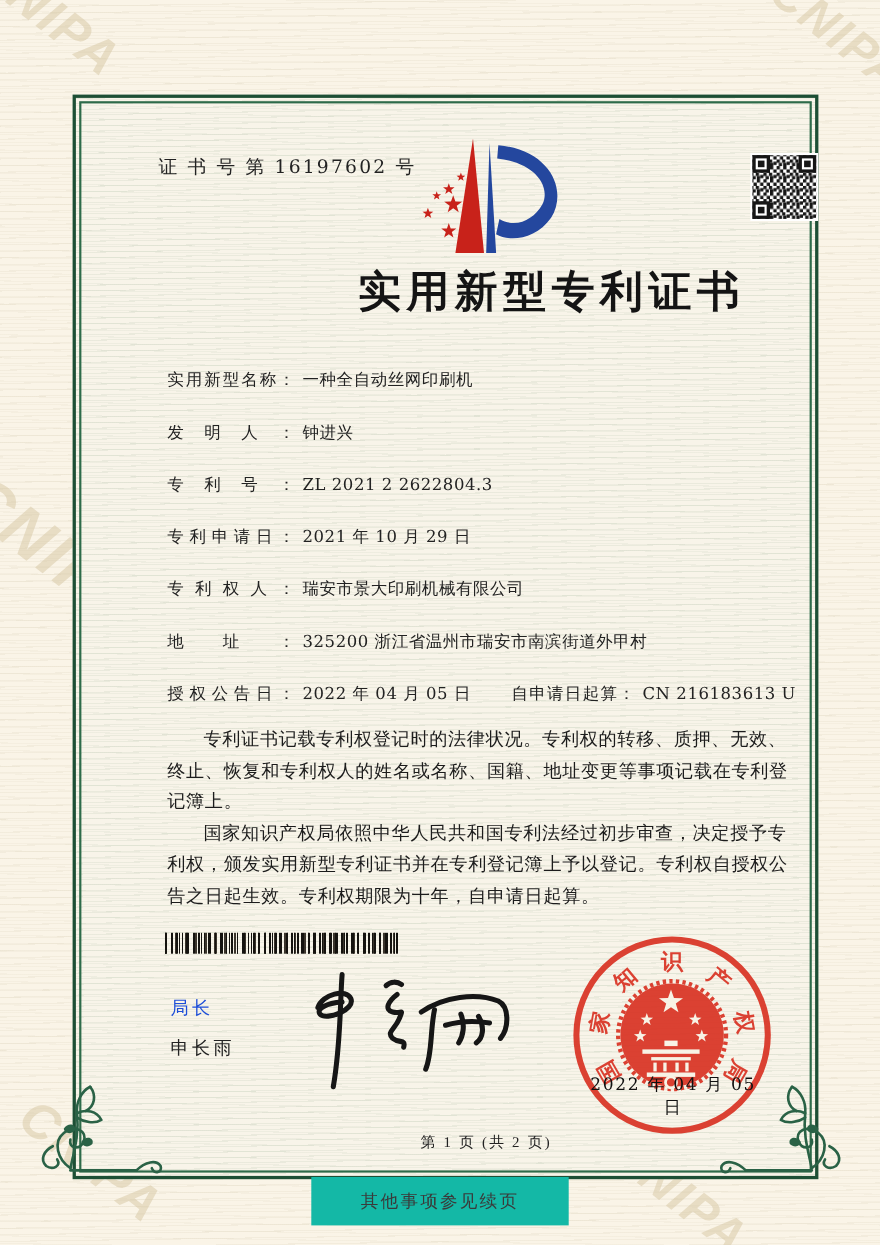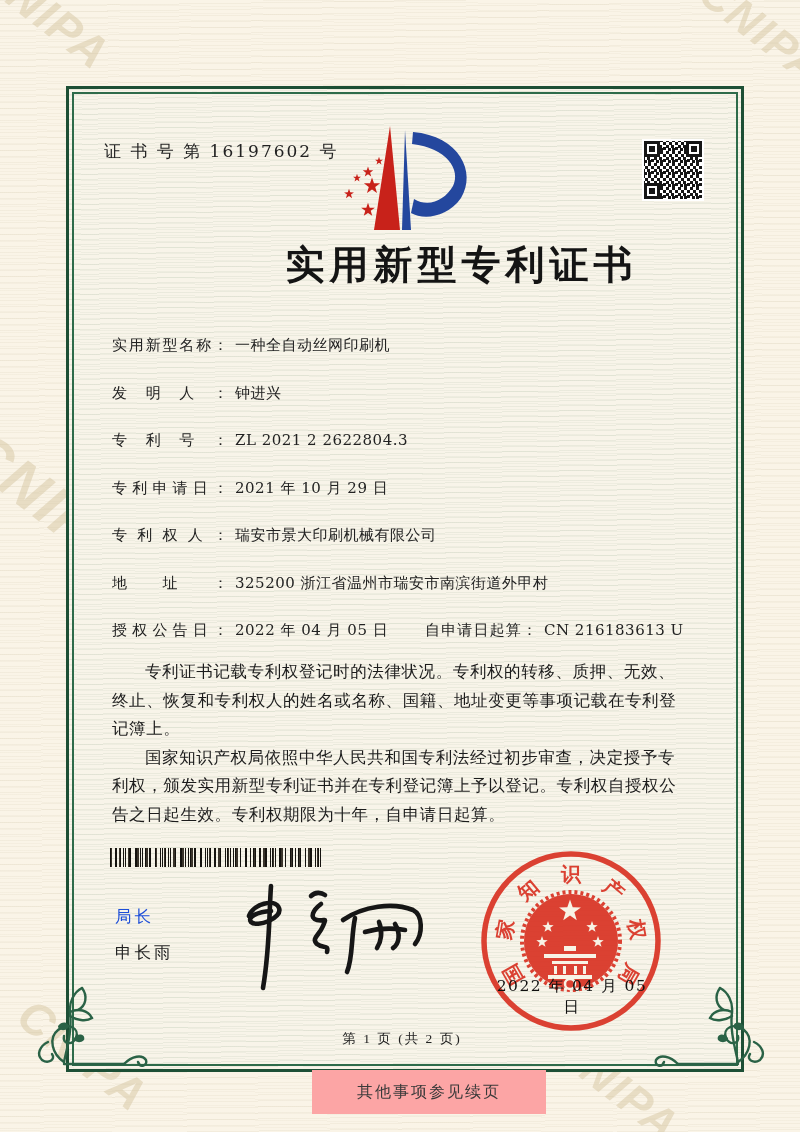--- a/index.html
+++ b/index.html
@@ -24,21 +24,21 @@
   }
   .frame{
     position:absolute;left:66px;top:86px;width:672px;height:980px;z-index:2;
     border:3px solid #1d4f35;
     background:
       repeating-linear-gradient(179deg, rgba(140,165,135,0.13) 0 1px, rgba(0,0,0,0) 1px 5px),
       repeating-linear-gradient(181deg, rgba(140,165,135,0.09) 0 1px, rgba(0,0,0,0) 1px 6px),
       #f8f4e9;
   }
   .frame-inner{position:absolute;inset:3px;border:2px solid #2e6b4a;}
-  .layer{position:absolute;inset:0;z-index:3;}
+  .layer{position:absolute;inset:0;z-index:3;margin-left:40px;}
   .cert-no{position:absolute;left:104px;top:140px;font-size:17px;letter-spacing:2px;color:#222;}
   .logo{position:absolute;left:327px;top:120px;}
   .qr{position:absolute;left:642px;top:139px;}
   .title{
     position:absolute;left:66px;top:238px;width:791px;margin:0;
     text-align:center;font-size:39px;font-weight:bold;letter-spacing:5px;color:#141414;
   }
   .row{position:absolute;left:112px;height:24px;font-size:15px;white-space:nowrap;color:#222;}
   .row .lbl{display:inline-block;width:116px;text-align-last:justify;text-align:justify;vertical-align:top;}
   .row .val{margin-left:7px;letter-spacing:0.5px;}
@@ -55,22 +55,22 @@
   .signer-name{position:absolute;left:115px;top:942px;font-size:16.5px;letter-spacing:3px;color:#222;}
   .signature{position:absolute;left:233px;top:882px;}
   .seal{position:absolute;left:478px;top:848px;opacity:0.93;}
   .seal-date{
     position:absolute;left:492px;top:976px;width:160px;text-align:center;
     font-size:15.5px;letter-spacing:1.5px;color:#101010;z-index:4;
   }
   .page-info{position:absolute;left:66px;top:1030px;width:672px;text-align:center;font-size:13.5px;letter-spacing:2px;color:#222;font-family:Liberation Serif, serif;}
   .note-box{
     position:absolute;left:283px;top:1070px;width:234px;height:44px;z-index:3;
-    background:#fca5a5;text-align:center;line-height:44px;
-    font-size:16px;letter-spacing:2px;color:#3a3a3a;margin-left:29px;
+    background:#14b8a6;text-align:center;line-height:44px;
+    font-size:16px;letter-spacing:2px;color:#3a3a3a;
   }
   .flourish{position:absolute;z-index:4;}
   .fl-left{left:28px;top:982px;}
   .fl-right{left:634px;top:982px;transform:scaleX(-1);}
 </style>
 </head>
 <body>
 
 <div class="page">
 

